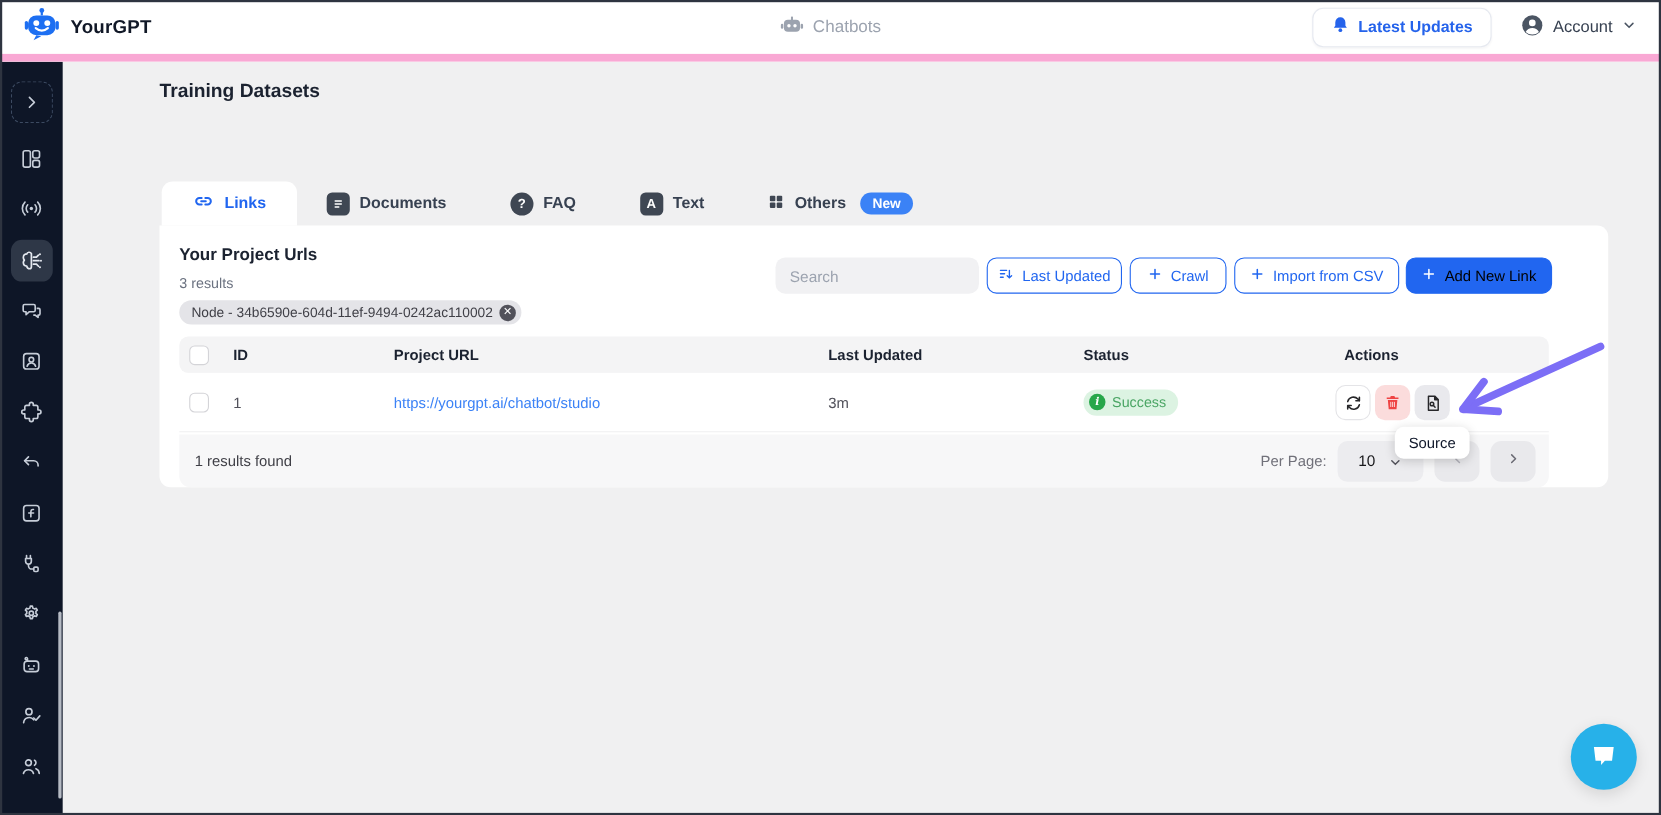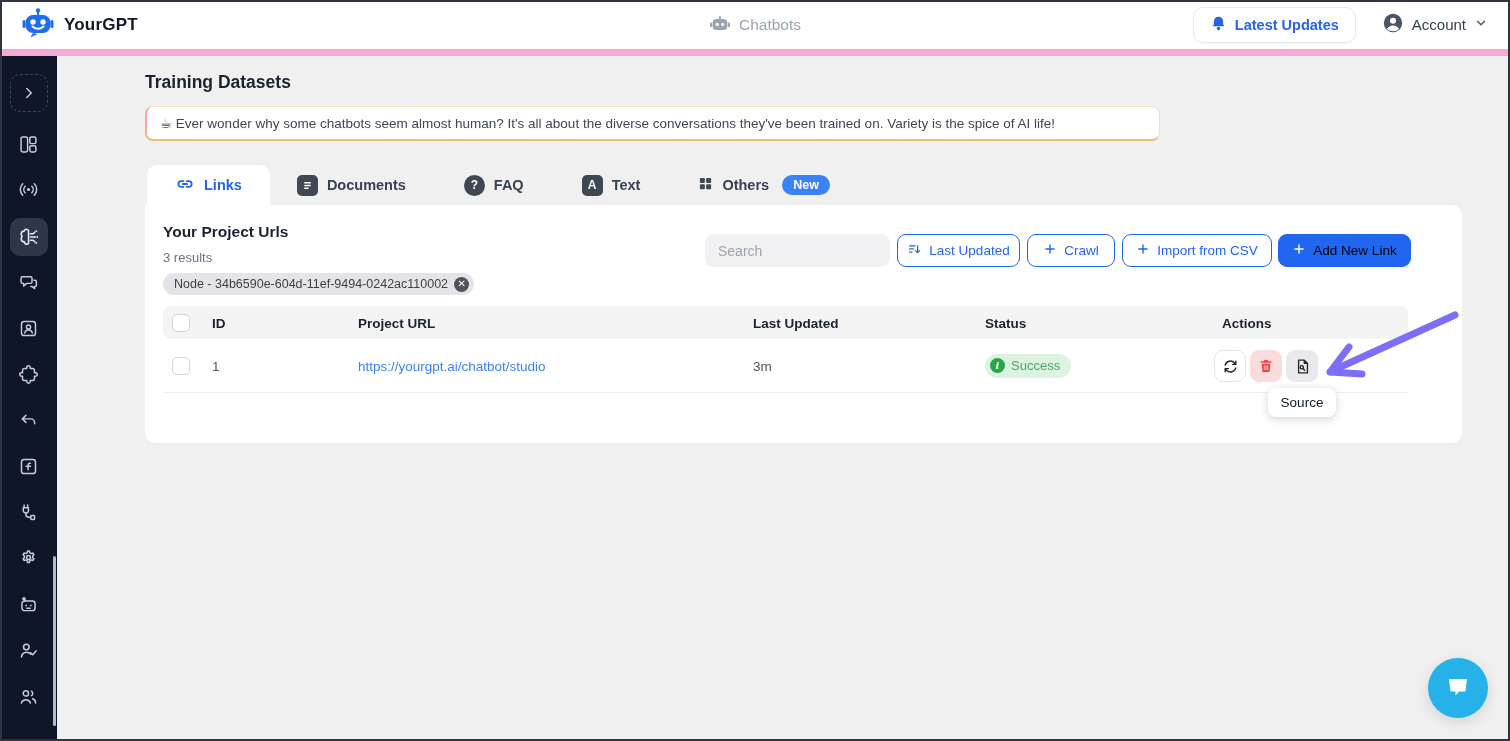--- a/index.html
+++ b/index.html
@@ -294,23 +294,20 @@
           <path d="M15.3 5.9a3 3 0 0 1 0 5.2M16.8 14.6a5.6 5.6 0 0 1 3.4 4.9"></path>
         </svg>
       </span>
   </div>
   <div class="s-scrollbar"></div>
 </div>
 
 <div class="main">
   <div class="page-title">Training Datasets</div>
 
-  <div class="banner">
-    <span>☕ Ever wonder why some chatbots seem almost human? It's all about the diverse conversations they've been trained on. Variety is the spice of AI life!</span>
-  </div>
 
   <div class="tabs">
     <div class="tab tab-active">
       <span><svg width="20" height="20" viewBox="0 0 24 24" fill="none" stroke="#2166f0" stroke-width="2.2" stroke-linecap="round">
             <path d="M9.5 12h5"></path>
             <path d="M10 8.5H7.5a3.5 3.5 0 0 0 0 7H10"></path>
             <path d="M14 8.5h2.5a3.5 3.5 0 0 1 0 7H14"></path>
           </svg></span>
       <span>Links</span>
     </div>
@@ -411,20 +408,42 @@
       <span class="act-btn act-source">
         <svg width="17" height="17" viewBox="0 0 24 24" fill="none" stroke="currentColor" stroke-width="1.9" stroke-linejoin="round">
             <path d="M6.5 3h8L19 7.5V21h-12.5z"></path>
             <path d="M14.5 3v4.5H19" fill="currentColor"></path>
             <circle cx="11" cy="13" r="2.3"></circle>
             <path d="M12.7 14.8l2.3 2.4" stroke-linecap="round"></path>
           </svg>
       </span>
     </div>
 
+    <div class="pagebar">
+      <span class="page-summary">1 results found</span>
+      <div class="pagebar-right">
+        <span class="perpage-label">Per Page:</span>
+        <div class="perpage-select">
+          <span>10</span>
+          <span style="margin-top:6px;"><svg width="13" height="13" viewBox="0 0 24 24" fill="none" stroke="#52525b" stroke-width="2.4" stroke-linecap="round">
+                <path d="M6 9l6 6 6-6"></path>
+              </svg></span>
+        </div>
+        <div class="pg-btn pg-prev">
+          <span><svg width="14" height="14" viewBox="0 0 24 24" fill="none" stroke="currentColor" stroke-width="2.4" stroke-linecap="round" stroke-linejoin="round">
+                <path d="M15 6l-6 6 6 6"></path>
+              </svg></span>
+        </div>
+        <div class="pg-btn pg-next">
+          <span><svg width="14" height="14" viewBox="0 0 24 24" fill="none" stroke="currentColor" stroke-width="2.4" stroke-linecap="round" stroke-linejoin="round">
+                <path d="M9 6l6 6-6 6"></path>
+              </svg></span>
+        </div>
+      </div>
+    </div>
   </div>
 
   <div class="tooltip">
     <span>Source</span>
   </div>
 
   <svg class="arrow-svg" width="170" height="96" viewBox="0 0 170 96">
     <line x1="145" y1="15" x2="26" y2="69" stroke="#7c6ef6" stroke-width="7" stroke-linecap="round"></line>
     <path d="M20 72 L52 74 M20 72 L39 47" stroke="#7c6ef6" stroke-width="7" stroke-linecap="round" fill="none"></path>
   </svg>

